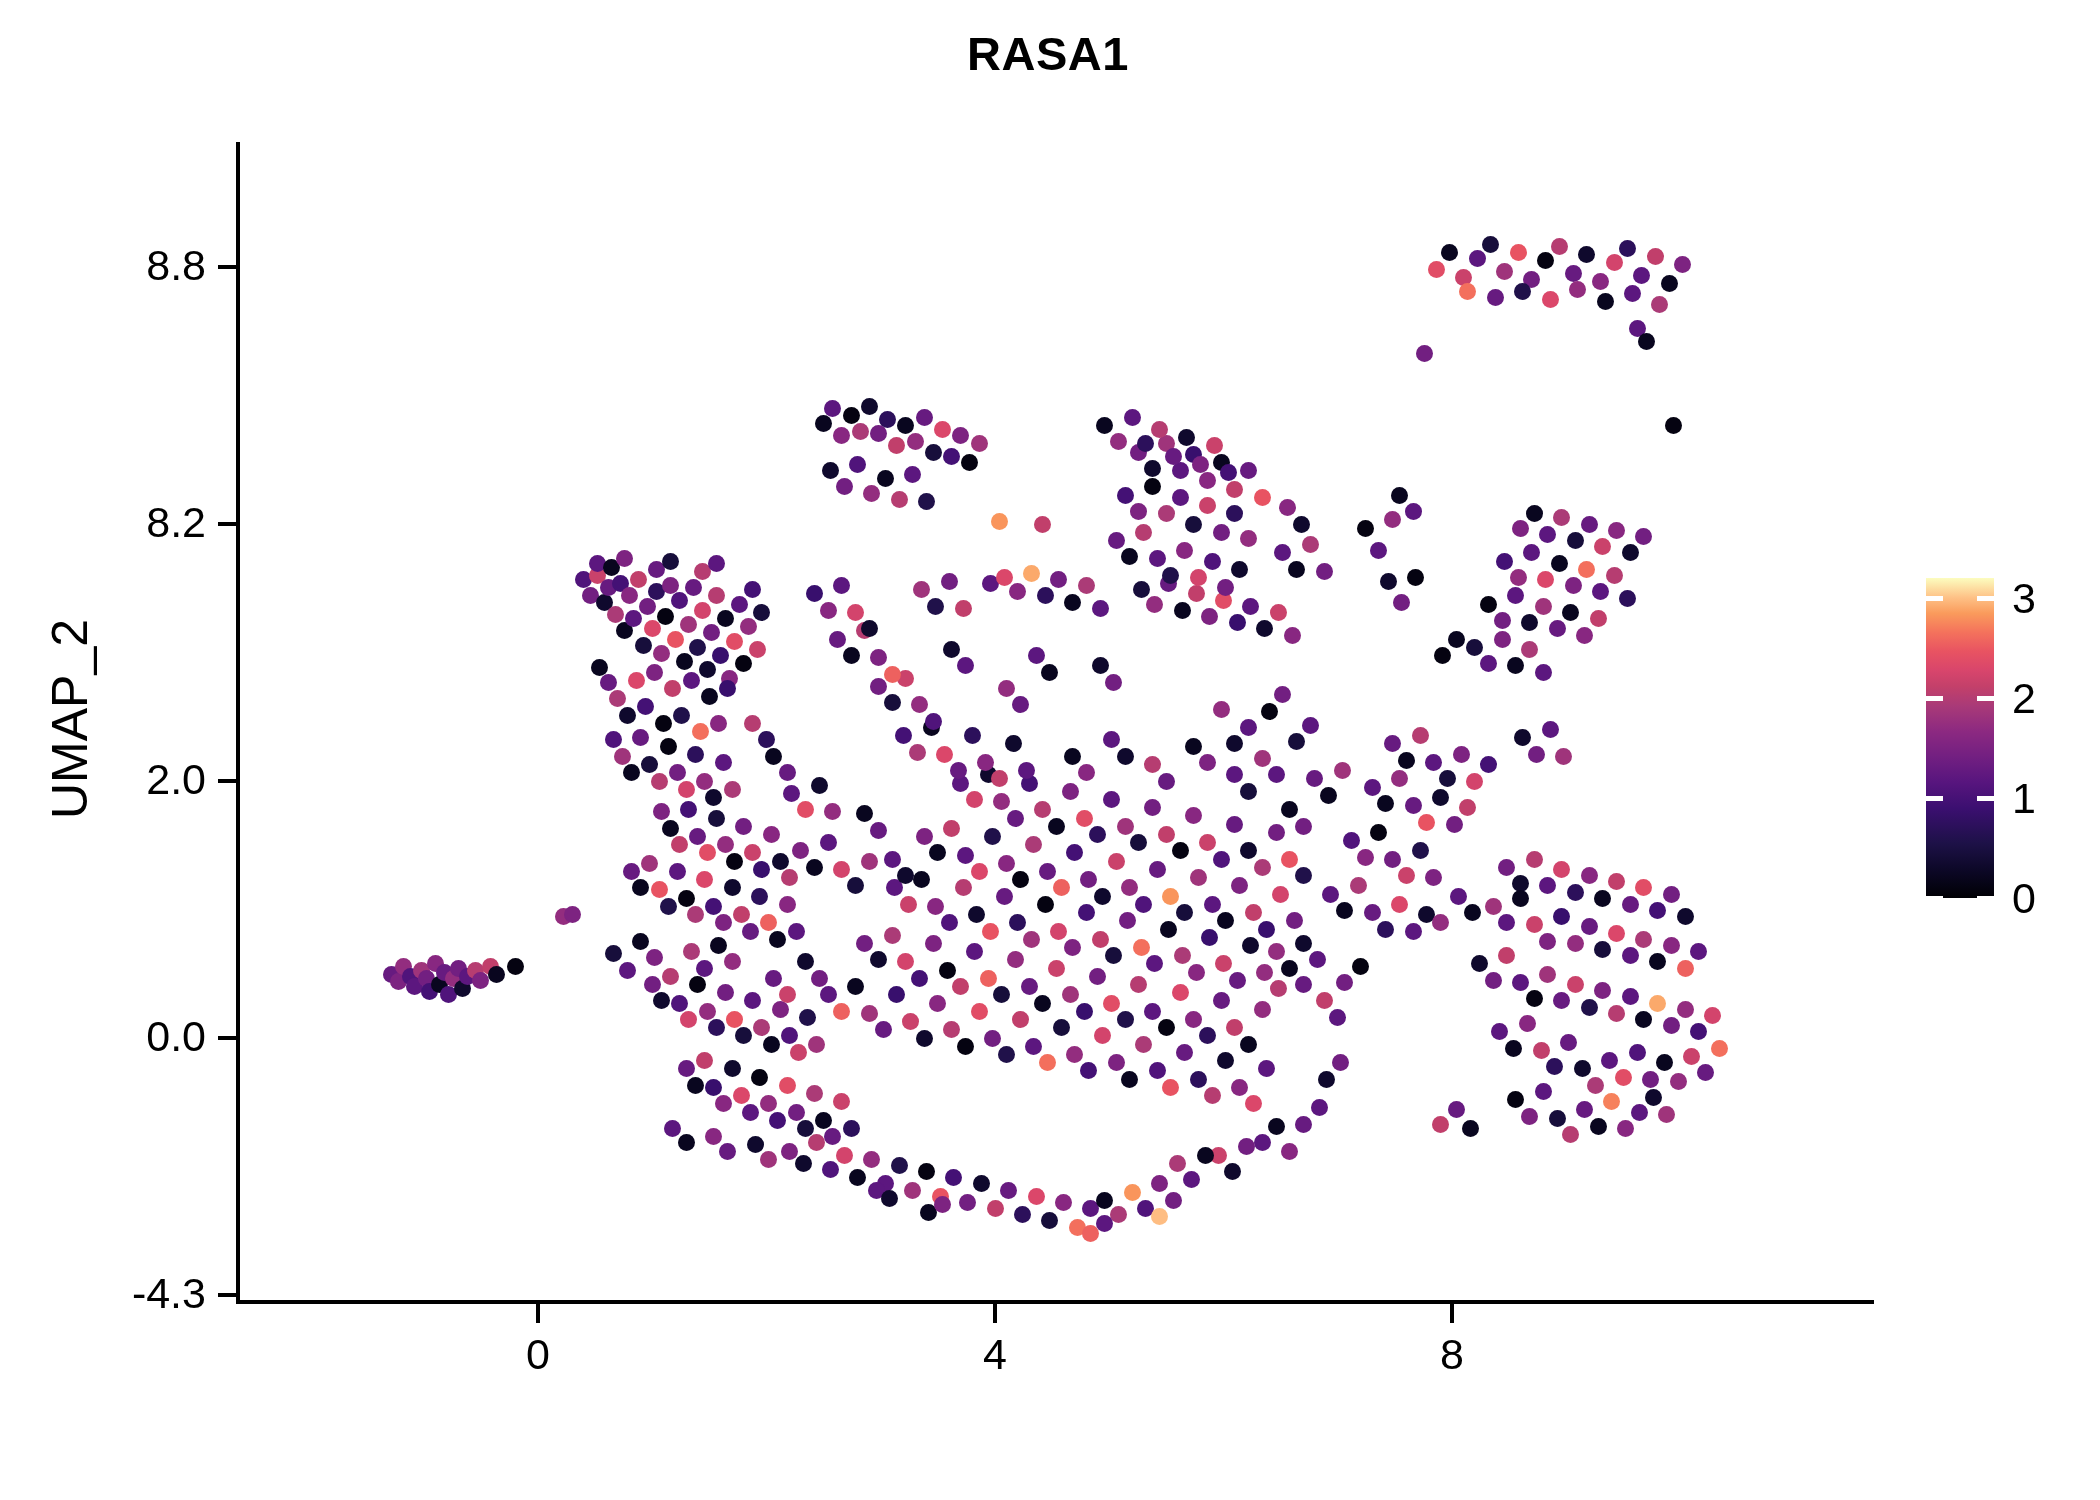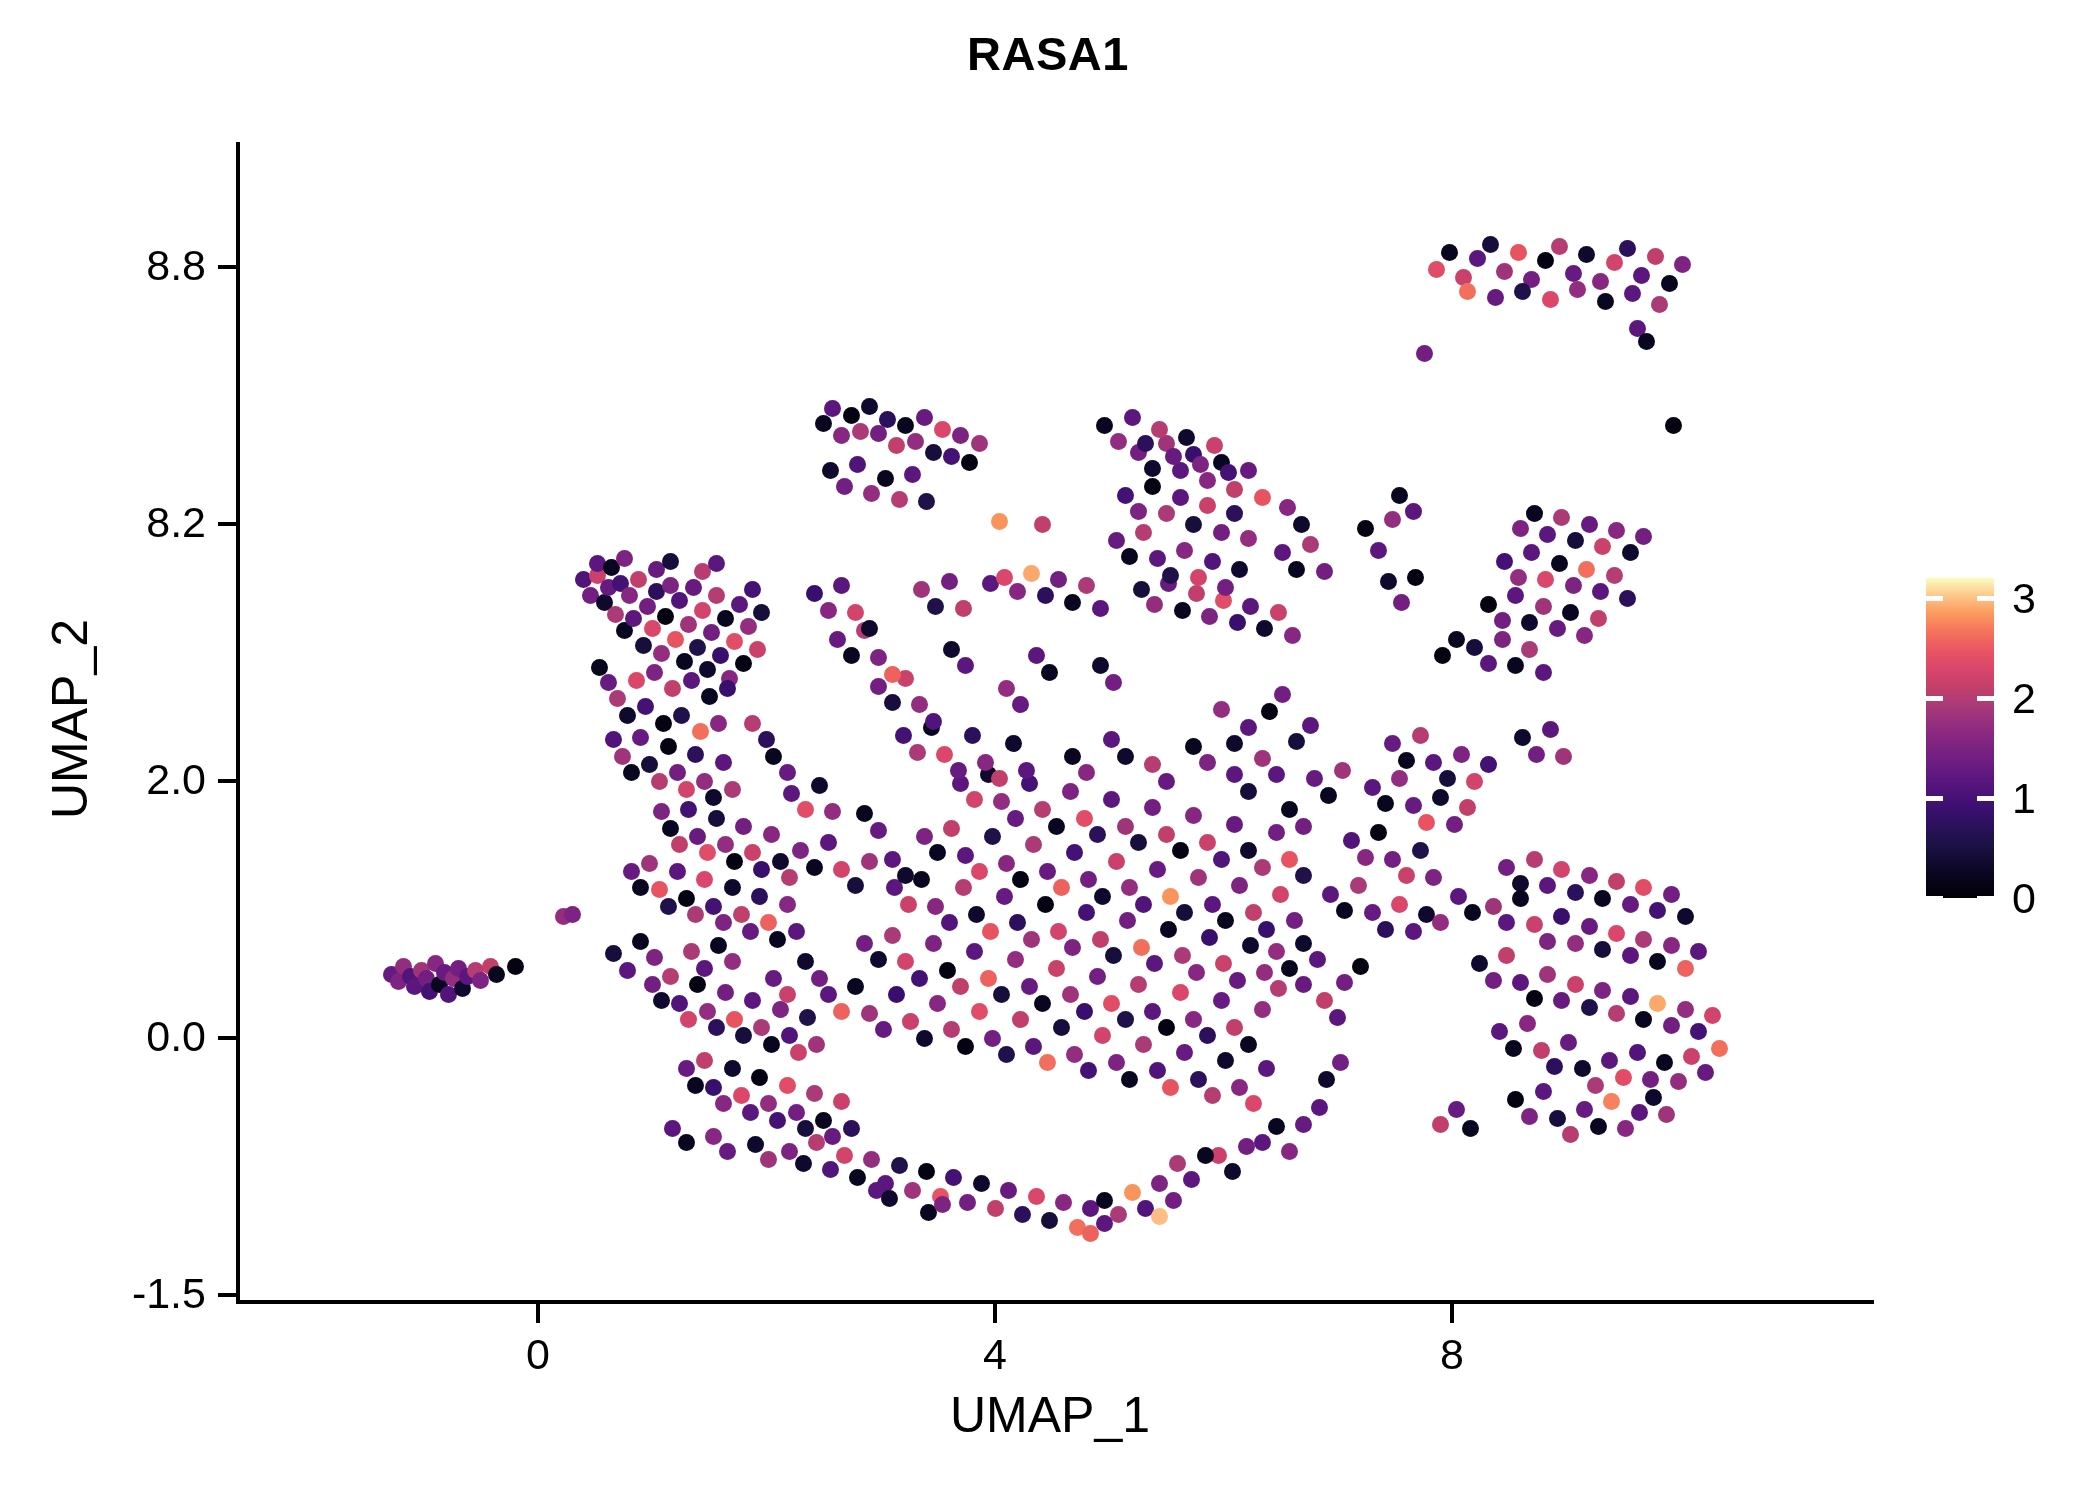--- a/index.html
+++ b/index.html
@@ -91,41 +91,40 @@
 
 <div id="root">
 
   <div class="plot-title">RASA1</div>
 
   <div class="axis-line" id="y-axis-line"></div>
   <div class="axis-line" id="x-axis-line"></div>
 
   <div id="ytick-group">
       <div class="tick ytick" style="top: 1293px;"></div>
-      <div class="ytl" style="top: 1269px;">-1.5</div>
+      <div class="ytl" style="top: 1269px;">-4.3</div>
       <div class="tick ytick" style="top: 1036px;"></div>
       <div class="ytl" style="top: 1012px;">0.0</div>
       <div class="tick ytick" style="top: 779px;"></div>
       <div class="ytl" style="top: 755px;">2.0</div>
       <div class="tick ytick" style="top: 522px;"></div>
       <div class="ytl" style="top: 498px;">8.2</div>
       <div class="tick ytick" style="top: 265px;"></div>
       <div class="ytl" style="top: 241px;">8.8</div>
     </div>
   <div id="xtick-group">
       <div class="tick xtick" style="left: 536px;"></div>
       <div class="xtl" style="left: 478px;">0</div>
       <div class="tick xtick" style="left: 993px;"></div>
       <div class="xtl" style="left: 935px;">4</div>
       <div class="tick xtick" style="left: 1450px;"></div>
       <div class="xtl" style="left: 1392px;">8</div>
     </div>
 
   <div class="axis-title" id="y-axis-title">UMAP_2</div>
-  <div class="axis-title" id="x-axis-title">UMAP_1</div>
 
   <div id="panel">
       <div class="pt" style="left: 143.26px; top: 823.764px; background: rgb(103, 27, 128);"></div>
       <div class="pt" style="left: 150.115px; top: 830.96px; background: rgb(125, 35, 129);"></div>
       <div class="pt" style="left: 154.685px; top: 815.54px; background: rgb(147, 45, 127);"></div>
       <div class="pt" style="left: 161.54px; top: 825.82px; background: rgb(80, 20, 123);"></div>
       <div class="pt" style="left: 166.11px; top: 836.1px; background: rgb(92, 23, 127);"></div>
       <div class="pt" style="left: 172.965px; top: 819.652px; background: rgb(159, 52, 123);"></div>
       <div class="pt" style="left: 177.535px; top: 827.876px; background: rgb(114, 31, 129);"></div>
       <div class="pt" style="left: 180.962px; top: 841.24px; background: rgb(68, 17, 117);"></div>

